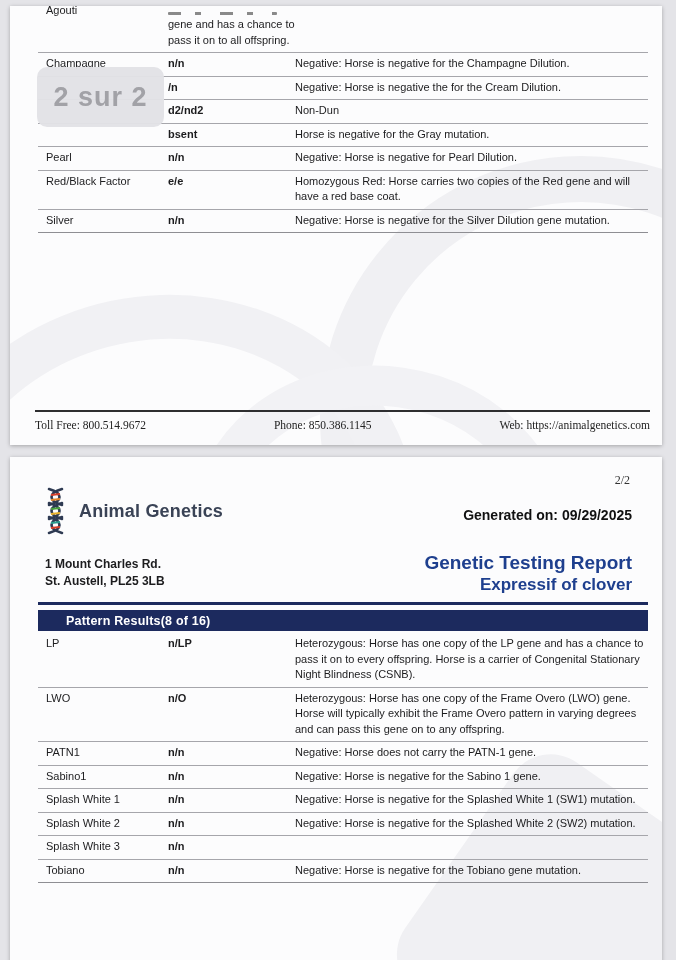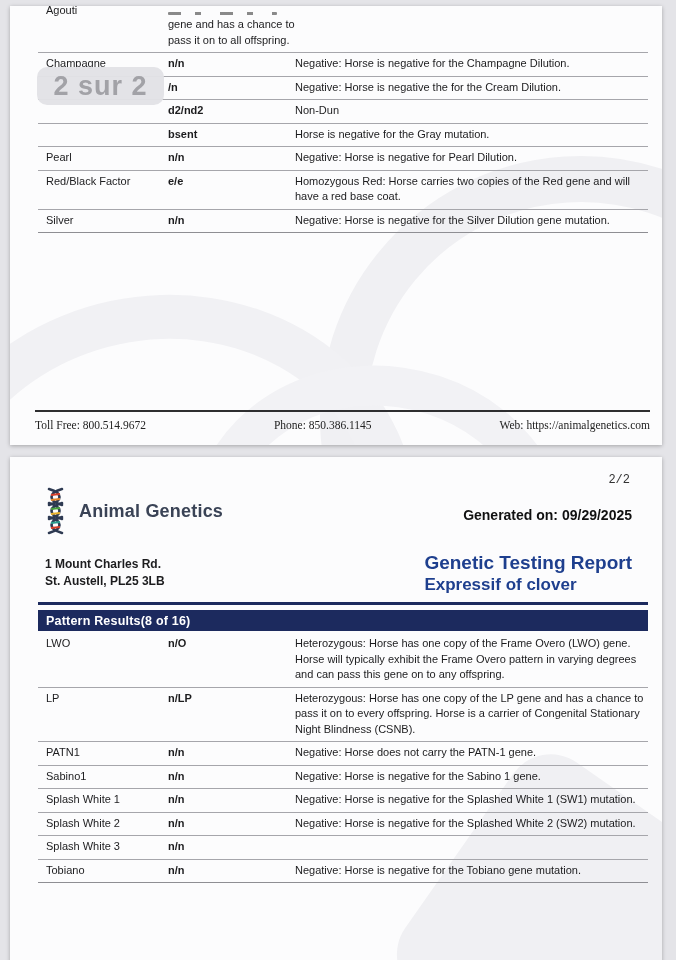--- a/index.html
+++ b/index.html
@@ -16,45 +16,45 @@
         border-bottom:1px solid #a6a6ab;padding:3px 0 4px 0;}
   .grow:last-child{border-bottom:1.4px solid #8e8e93;}
   .cell{font-size:11px;line-height:15.5px;}
   .trait{padding-left:8px;}
   .geno{font-weight:bold;}
   .clip-top{transform:translateY(-6px);}
   .frag{height:3px;width:86%;margin:3px 0 2px 0;border-radius:1px;opacity:.65;
         background:repeating-linear-gradient(90deg,#4c4c4c 0 13px,transparent 13px 27px,#4c4c4c 27px 33px,transparent 33px 52px);}
 
   
-  .badge-pill{position:absolute;z-index:5;left:27px;top:61px;width:127px;height:38px;
+  .badge-pill{position:absolute;z-index:5;left:27px;top:61px;width:127px;height:60px;
       background:rgba(226,226,230,.96);border-radius:10px;display:flex;align-items:center;
       justify-content:center;font-size:27px;font-weight:bold;color:#a2a2a7;letter-spacing:1px;}
   .wm{position:absolute;z-index:1;border-radius:50%;}
   .wm1{left:310px;top:150px;width:430px;height:430px;border:46px solid #f0f0f3;transform:rotate(18deg);}
   .wm2{left:-110px;top:290px;width:430px;height:380px;border:44px solid #f1f1f4;transform:rotate(-12deg);}
   .wm3{left:180px;top:360px;width:300px;height:260px;border:40px solid #f2f2f5;transform:rotate(8deg);}
   .p1footer{position:absolute;z-index:3;left:25px;right:12px;top:404px;}
   .p1footer .rule{height:2px;background:#2e2e30;}
   .footrow{display:flex;justify-content:space-between;margin-top:7px;
            font-family:"Liberation Serif",serif;font-size:11.5px;color:#222;}
 
   
-  .pagenum{position:absolute;right:32px;top:16px;font-family:Liberation Mono, monospace;
+  .pagenum{position:absolute;right:32px;top:16px;font-family:Liberation Serif, serif;
            font-size:12px;color:#333;z-index:3;}
   .logoblock{position:absolute;left:32px;top:30px;display:flex;align-items:center;z-index:3;}
   .logotext{font-size:18px;font-weight:600;color:#3a4356;letter-spacing:.2px;margin-left:10px;}
   .generated{position:absolute;right:30px;top:50px;font-size:14px;font-weight:bold;color:#111;z-index:3;}
   .address{position:absolute;left:35px;top:99px;font-size:12px;font-weight:bold;line-height:17px;z-index:3;}
-  .titleblock{position:absolute;right:30px;top:95px;z-index:3;margin-left:10px;}
+  .titleblock{position:absolute;right:30px;top:95px;text-align:right;z-index:3;margin-left:10px;}
   .rpt-title{font-size:19px;font-weight:bold;color:#1e3f8e;line-height:21px;}
   .rpt-sub{font-size:17px;font-weight:bold;color:#1e3f8e;margin-top:2px;}
   .navyrule{position:absolute;left:28px;right:14px;top:145px;height:2.5px;background:#1c2a5e;z-index:3;}
   .navybar{position:relative;z-index:3;margin:153px 14px 2px 28px;height:21px;background:#1c2a5e;
-           display:flex;align-items:center;}
+           display:flex;align-items:center;padding-left:20px;}
   .navybar span{color:#ffffff;font-size:12.5px;font-weight:bold;padding-left:8px;letter-spacing:.2px;}
   .wm4{position:absolute;z-index:1;right:-70px;bottom:-110px;width:300px;height:280px;
        background:#f0f0f3;transform:rotate(35deg);border-radius:46px;}
 </style>
 </head>
 <body>
 
 <div class="canvas">
 
   <div class="page" id="page1">
@@ -157,30 +157,30 @@
     </div>
 
     <div class="navyrule"></div>
 
     <div class="navybar">
       <span>Pattern Results(8 of 16)</span>
     </div>
 
     <div class="gtable">
       <div class="grow">
+        <div class="cell trait">LP</div>
+        <div class="cell geno">n/LP</div>
+        <div class="cell desc">Heterozygous: Horse has one copy of the LP gene and has a chance to pass it on to every offspring. Horse is a carrier of Congenital Stationary Night Blindness (CSNB).</div>
+      </div>
+      <div class="grow">
         <div class="cell trait">LWO</div>
         <div class="cell geno">n/O</div>
         <div class="cell desc">Heterozygous: Horse has one copy of the Frame Overo (LWO) gene. Horse will typically exhibit the Frame Overo pattern in varying degrees and can pass this gene on to any offspring.</div>
       </div>
       <div class="grow">
-        <div class="cell trait">LP</div>
-        <div class="cell geno">n/LP</div>
-        <div class="cell desc">Heterozygous: Horse has one copy of the LP gene and has a chance to pass it on to every offspring. Horse is a carrier of Congenital Stationary Night Blindness (CSNB).</div>
-      </div>
-      <div class="grow">
         <div class="cell trait">PATN1</div>
         <div class="cell geno">n/n</div>
         <div class="cell desc">Negative: Horse does not carry the PATN-1 gene.</div>
       </div>
       <div class="grow">
         <div class="cell trait">Sabino1</div>
         <div class="cell geno">n/n</div>
         <div class="cell desc">Negative: Horse is negative for the Sabino 1 gene.</div>
       </div>
       <div class="grow">

